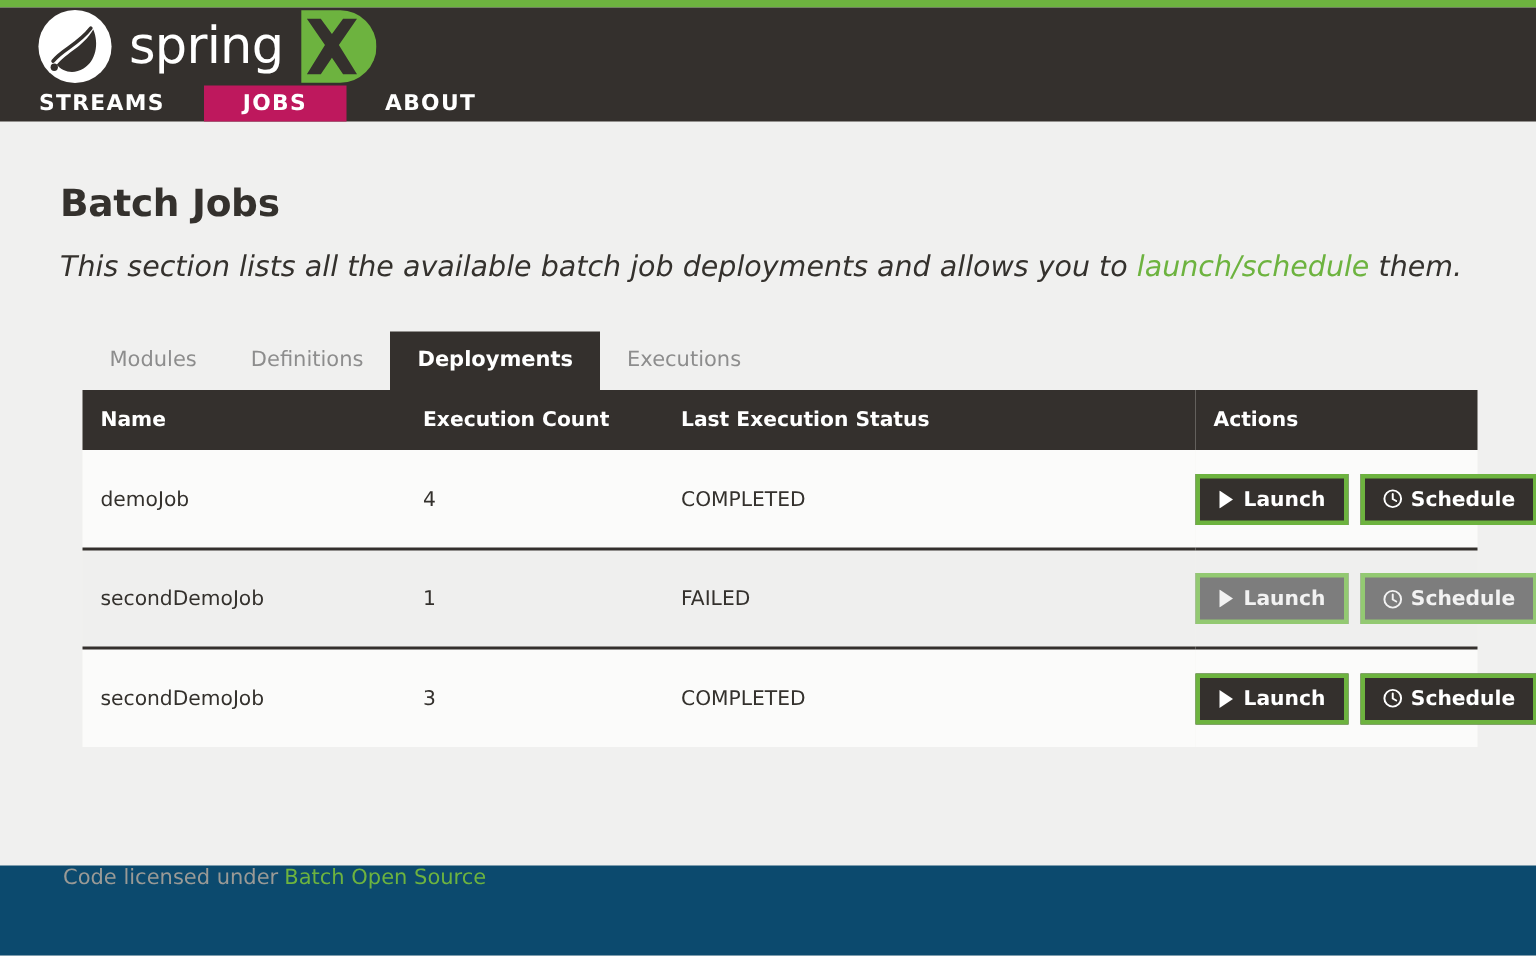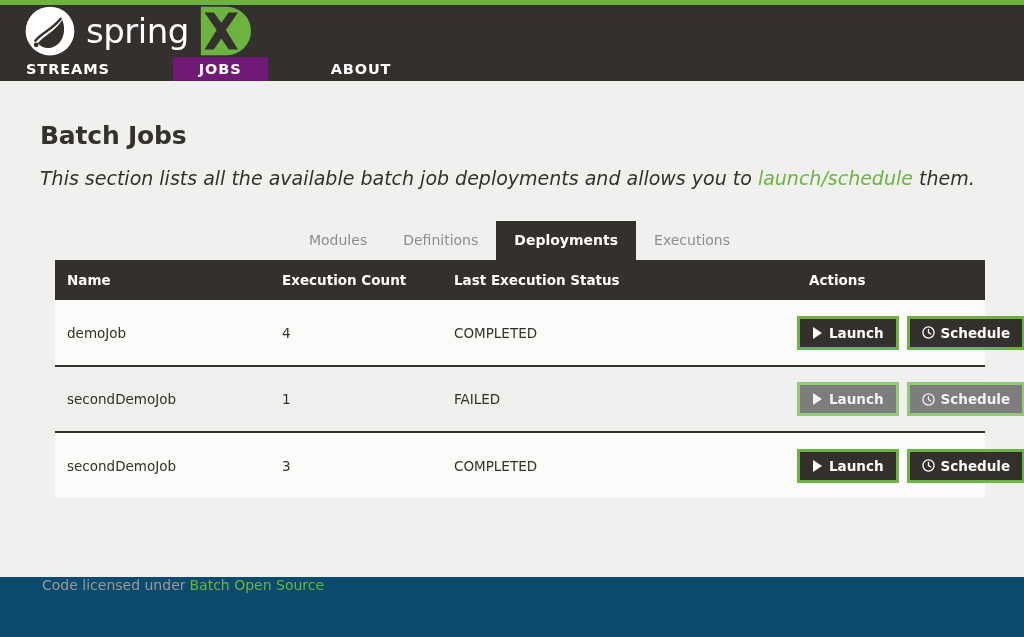--- a/index.html
+++ b/index.html
@@ -39,36 +39,35 @@
     gap: 0px;
   }
   .leaf-mark { width: 52px; height: 52px; display: block; }
   .wordmark { height: 40px; display: block; margin-left: 10px; }
   .xd-badge { height: 52px; display: block; margin-left: 10px; }
 
   .mainnav {
     display: flex;
     align-items: stretch;
     height: 100%;
-    gap: 37px;
   }
   .navitem {
     display: flex;
     align-items: center;
     justify-content: center;
     padding: 0 26px;
     color: #ffffff;
     font-size: 14.5px;
     font-weight: bold;
     letter-spacing: 0.9px;
     text-decoration: none;
     cursor: pointer;
     background: transparent;
   }
-  .navitem.active { background: #701a75; }
+  .navitem.active { background: #be185d; }
 
   
   .content {
     padding: 0 40px;
     height: 496px;
     position: relative;
   }
   .page-title {
     font-size: 25px;
     font-weight: bold;
@@ -85,21 +84,20 @@
   }
   .link-green { color: #6db33f; text-decoration: none; cursor: pointer; }
 
   
   .tabs {
     margin-top: 32px;
     margin-left: 15px;
     display: flex;
     align-items: flex-end;
     height: 39px;
-    justify-content: center;
   }
   .tab {
     padding: 10px 18px 11px 18px;
     font-size: 14px;
     color: #8d8d8d;
     cursor: pointer;
     line-height: 18px;
     white-space: nowrap;
   }
   .tab.active {

